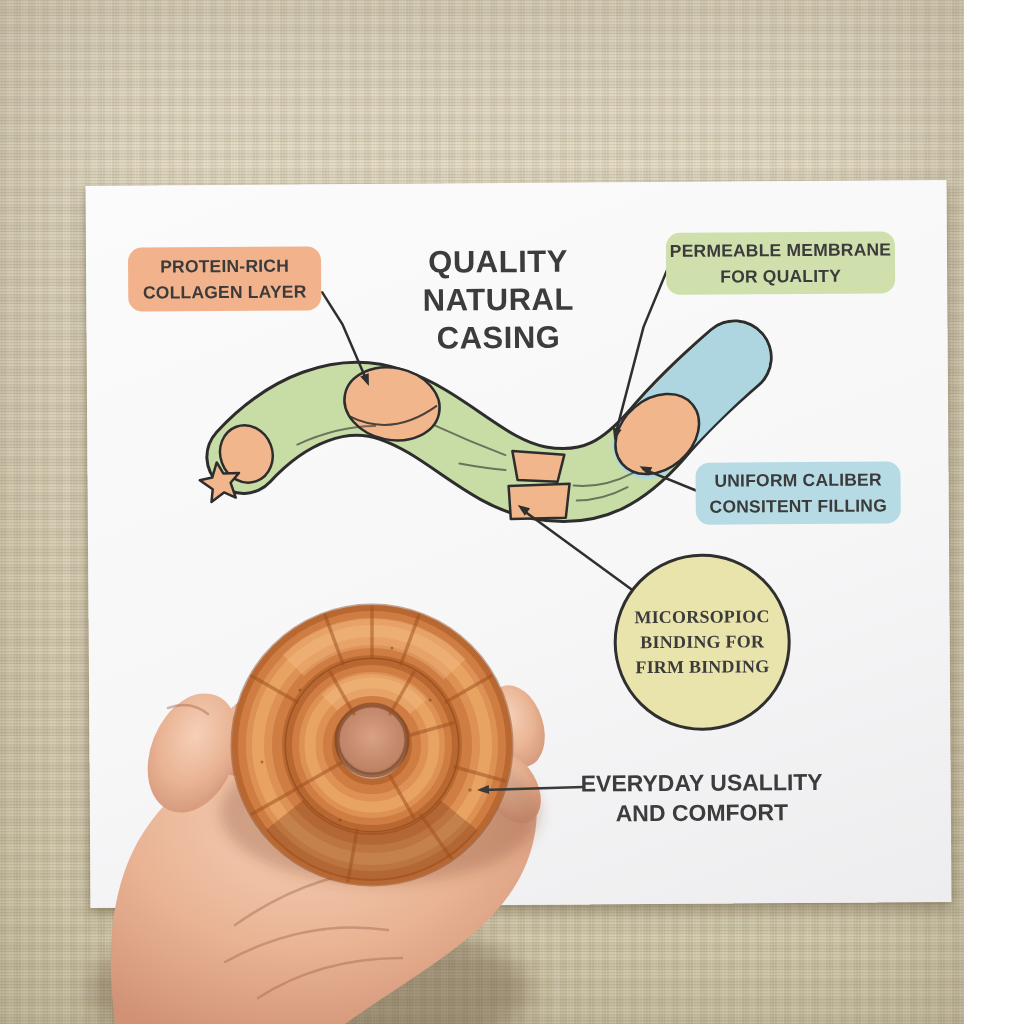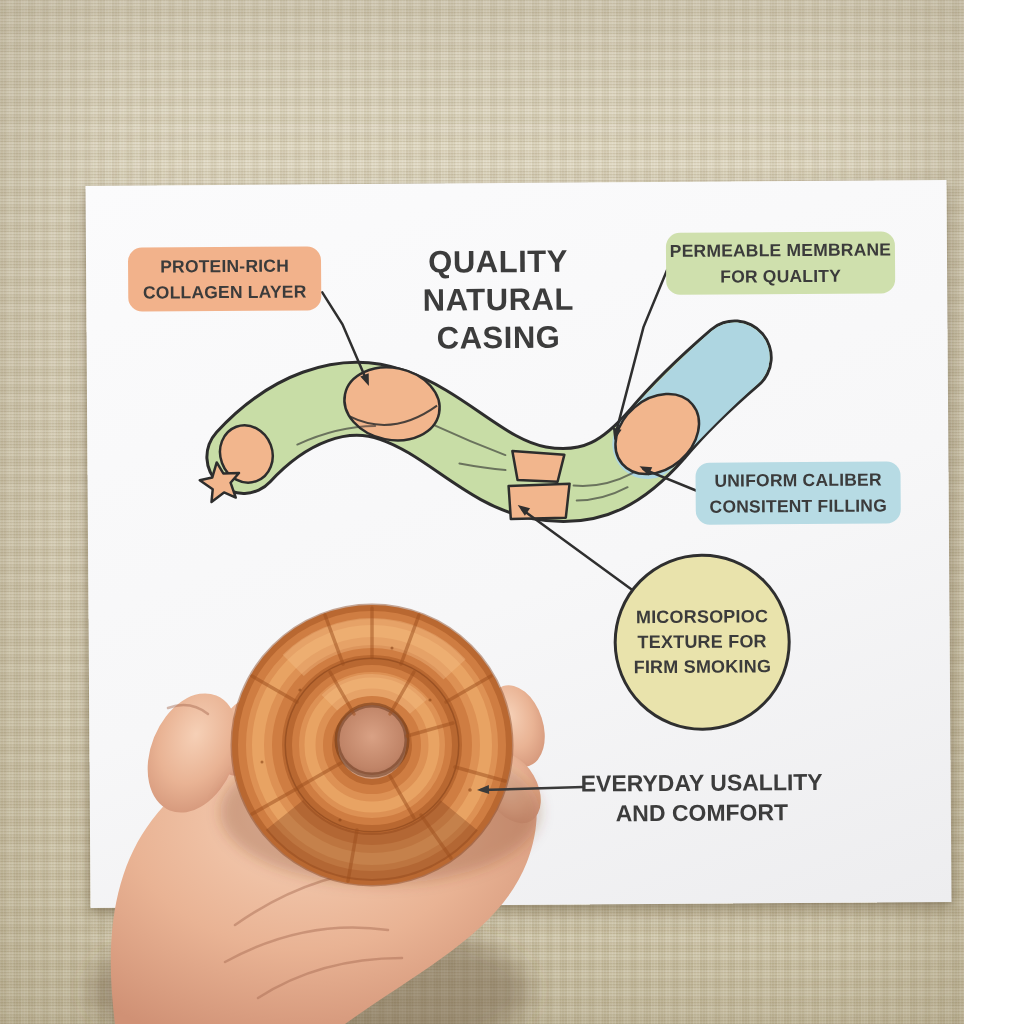--- a/index.html
+++ b/index.html
@@ -22,21 +22,21 @@
   .diagram-svg{position:absolute;left:0;top:0;width:861px;height:722px;z-index:1;}
   .label-box{position:absolute;display:flex;flex-direction:column;justify-content:center;
     align-items:center;border-radius:14px;color:#3b3b3b;font-weight:600;
     text-align:center;letter-spacing:.2px;z-index:3;}
   .label-box div{line-height:26px;}
   .box-collagen{left:42px;top:62px;width:193px;height:64px;background:#f2b28b;font-size:17.5px;}
   .box-membrane{left:580px;top:51px;width:229px;height:62px;background:#cfe0ad;font-size:17.5px;}
   .box-caliber{left:608px;top:281px;width:205px;height:62px;background:#b7dbe4;font-size:17.5px;}
   .circle-texture{left:525px;top:372px;width:171px;height:171px;border-radius:50%;
     background:#e9e3ac;border:3px solid #2f2f2f;font-size:18px;}
-  .circle-texture div{line-height:25px;}
+  .circle-texture div{line-height:25px;font-family:Liberation Serif, serif;}
   .poster-title{position:absolute;left:262px;top:60px;width:300px;text-align:center;
     color:#3c3c3c;font-size:31px;font-weight:700;letter-spacing:.5px;z-index:3;}
   .poster-title div{line-height:38px;}
   .caption{position:absolute;left:462px;top:586px;width:300px;text-align:center;
     color:#3c3c3c;font-size:23px;font-weight:600;z-index:3;}
   .caption div{line-height:30px;}
   .photo-svg{position:absolute;left:0;top:0;width:1024px;height:1024px;z-index:4;}
 </style>
 </head>
 <body>
@@ -98,22 +98,22 @@
       <div>FOR QUALITY</div>
     </div>
 
     <div class="label-box box-caliber">
       <div>UNIFORM CALIBER</div>
       <div>CONSITENT FILLING</div>
     </div>
 
     <div class="label-box circle-texture">
       <div>MICORSOPIOC</div>
-      <div>TEXTURE FOR</div>
-      <div>FIRM SMOKING</div>
+      <div>BINDING FOR</div>
+      <div>FIRM BINDING</div>
     </div>
 
     <div class="caption">
       <div>EVERYDAY USALLITY</div>
       <div>AND COMFORT</div>
     </div>
   </div>
 
   <svg class="photo-svg" viewBox="0 0 1024 1024">
     <defs>

